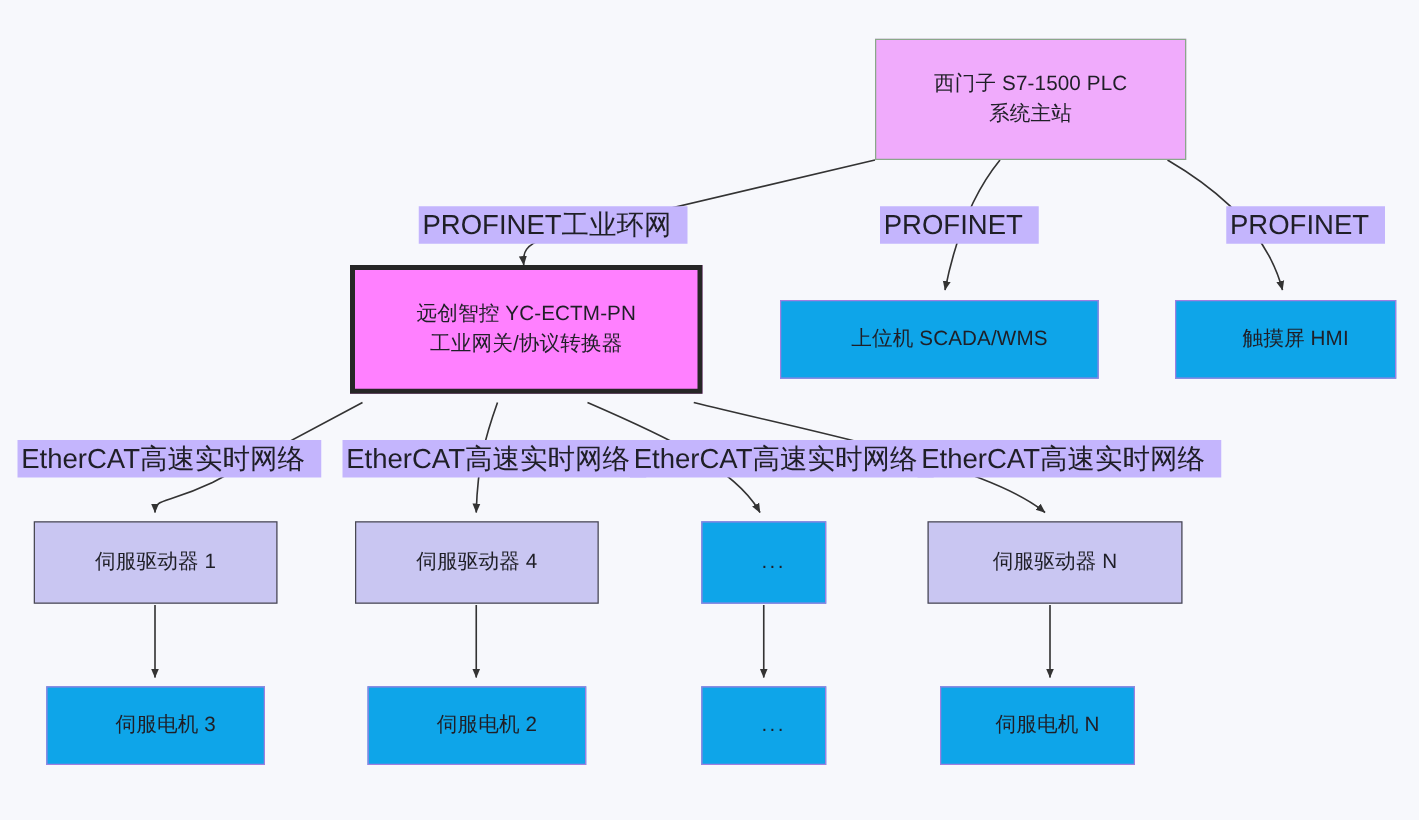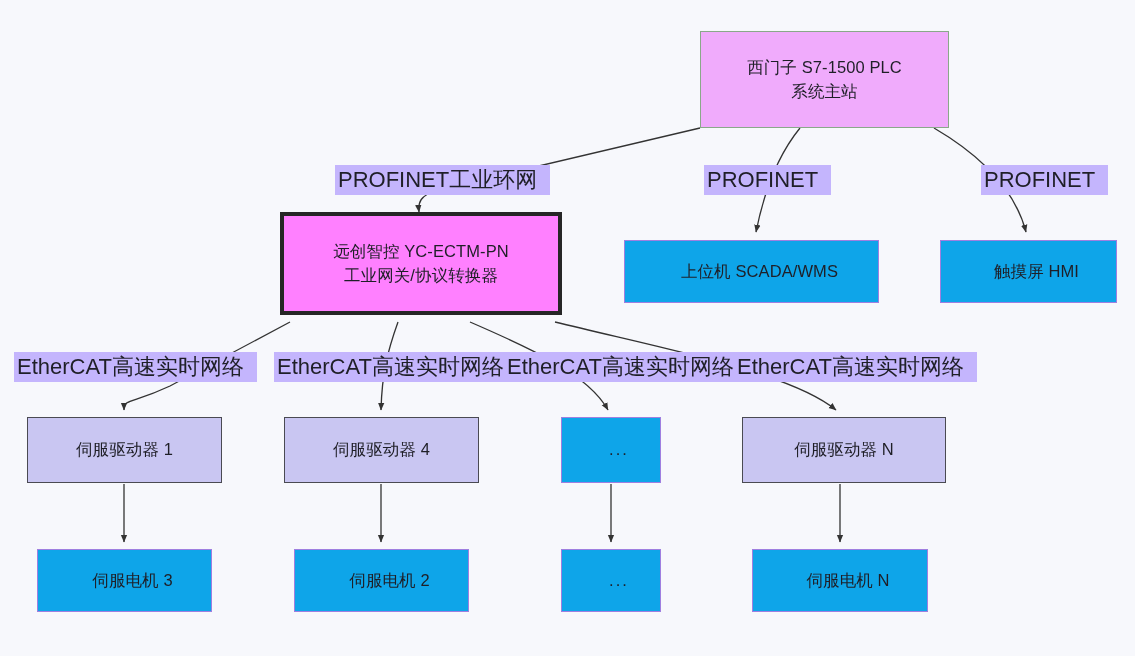--- a/index.html
+++ b/index.html
@@ -153,21 +153,21 @@
   </div>
 
   <div class="node-box node-light" style="left:294px; top:549px; width:175px; height:63px;">
     <span class="node-line">伺服电机 2</span>
   </div>
 
   <div class="node-box node-light" style="left:561px; top:549px; width:100px; height:63px;">
     <span class="node-line ellipsis-dots">...</span>
   </div>
 
-  <div class="node-box node-light" style="left:752px; top:549px; width:176px; height:63px;">
+  <div class="node-box node-light" style="left:752px; top:549px; width:156px; height:63px;">
     <span class="node-line">伺服电机 N</span>
   </div>
 
   <div class="edge-label" style="left:335px; top:165px;">PROFINET工业环网</div>
 
   <div class="edge-label" style="left:704px; top:165px;">PROFINET</div>
 
   <div class="edge-label" style="left:981px; top:165px;">PROFINET</div>
 
   <div class="edge-label" style="left:14px; top:352px;">EtherCAT高速实时网络</div>

